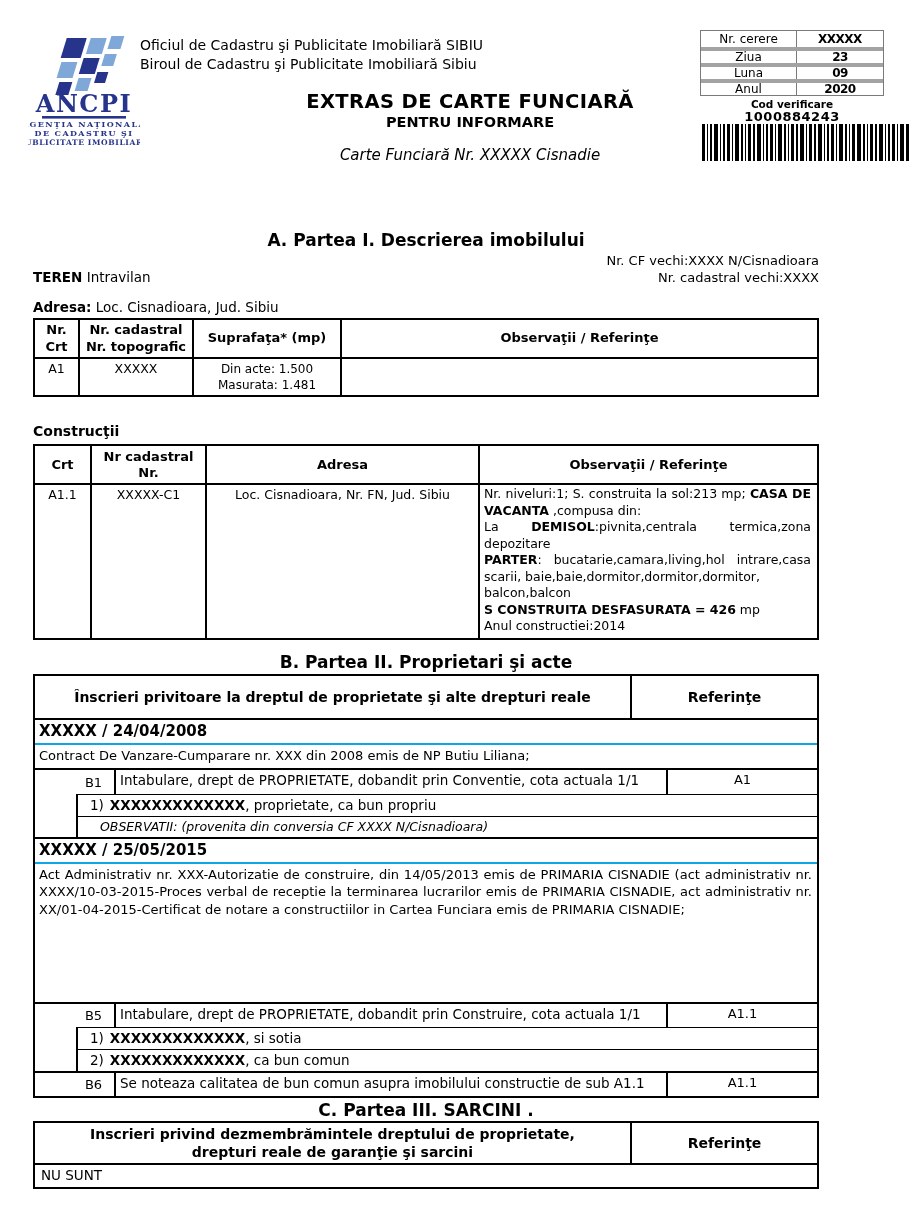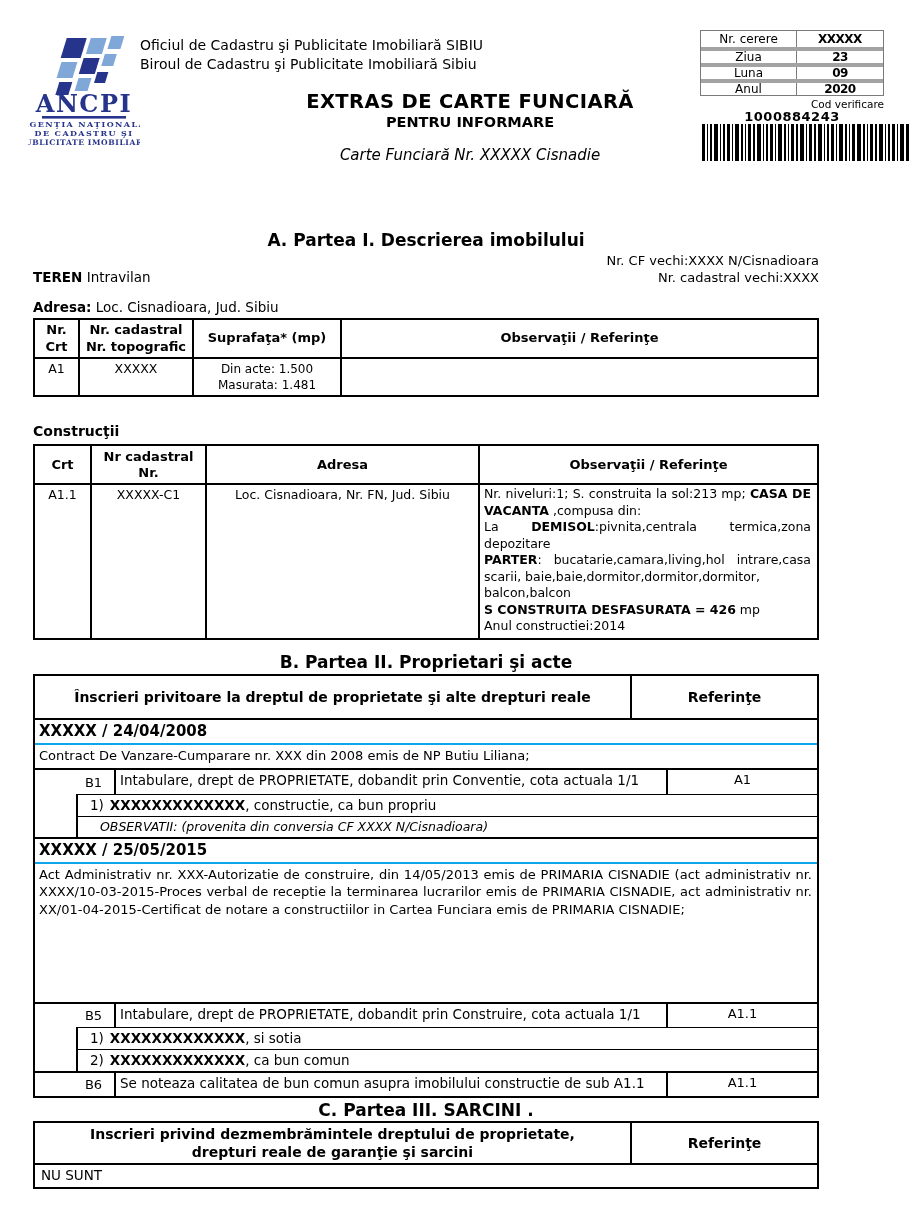--- a/index.html
+++ b/index.html
@@ -18,21 +18,21 @@
   .doc-title { font-size:19.5px; font-weight:bold; letter-spacing:.4px; }
   .doc-subtitle { font-size:14.5px; font-weight:bold; margin-top:1px; }
   .carte-line { font-size:15px; font-style:italic; margin-top:16px; }
 
   #request-box { left:700px; top:30px; width:184px; }
   .req-table { border:1px solid #7a7a7a; }
   .req-row { display:flex; border-top:4px solid #a3a3a3; height:16px; align-items:stretch; font-size:12px; }
   .req-row:first-child { border-top:none; }
   .req-label { width:96px; border-right:1px solid #7a7a7a; display:flex; align-items:center; justify-content:center; }
   .req-value { flex:1; display:flex; align-items:center; justify-content:center; font-weight:bold; letter-spacing:-.5px; }
-  .cod-label { text-align:right; font-size:10.5px; margin-top:2px; }
+  .cod-label { text-align:center; font-size:10.5px; margin-top:2px;font-weight:bold; }
   .cod-value { text-align:center; font-size:13px; font-weight:bold; letter-spacing:.5px; margin-top:-1px; }
   #barcode { display:block; margin:0 0 0 2px; }
 
   
   #main { position:absolute; left:33px; top:230px; width:786px; }
   .sec-heading { text-align:center; font-size:17px; font-weight:bold; }
   .right-line { text-align:right; font-size:13px; margin-top:3px; }
   .split-line { display:flex; justify-content:space-between; align-items:baseline; margin-top:1px; }
   .teren { font-size:13.5px; }
   .adresa { font-size:13.5px; margin-top:14px; }
@@ -201,21 +201,21 @@
     <div class="b-date">XXXXX / 24/04/2008</div>
     <div class="b-act">Contract De Vanzare-Cumparare  nr. XXX din 2008 emis de NP Butiu Liliana;</div>
 
     <div class="b-row-main">
       <div class="b-label">B1</div>
       <div class="b-text">Intabulare, drept de PROPRIETATE, dobandit prin Conventie, cota actuala  1/1</div>
       <div class="b-ref">A1</div>
     </div>
     <div class="b-row-sub">
       <div class="b-sub-spacer"></div>
-      <div class="b-sub-text"><span>1)</span><b class="owner">XXXXXXXXXXXXX</b><span>, constructie, ca bun propriu</span></div>
+      <div class="b-sub-text"><span>1)</span><b class="owner">XXXXXXXXXXXXX</b><span>, proprietate, ca bun propriu</span></div>
     </div>
     <div class="b-row-sub">
       <div class="b-sub-spacer"></div>
       <div class="b-obs-text">OBSERVATII: (provenita din conversia CF XXXX N/Cisnadioara)</div>
     </div>
 
     <div class="b-date">XXXXX / 25/05/2015</div>
     <div class="b-act b-act-tall">Act Administrativ  nr. XXX-Autorizatie de construire, din 14/05/2013 emis de PRIMARIA CISNADIE (act administrativ nr. XXXX/10-03-2015-Proces verbal de receptie la terminarea lucrarilor emis de PRIMARIA CISNADIE, act administrativ nr. XX/01-04-2015-Certificat de notare a constructiilor in Cartea Funciara emis de PRIMARIA CISNADIE;</div>
 
     <div class="b-row-main">

